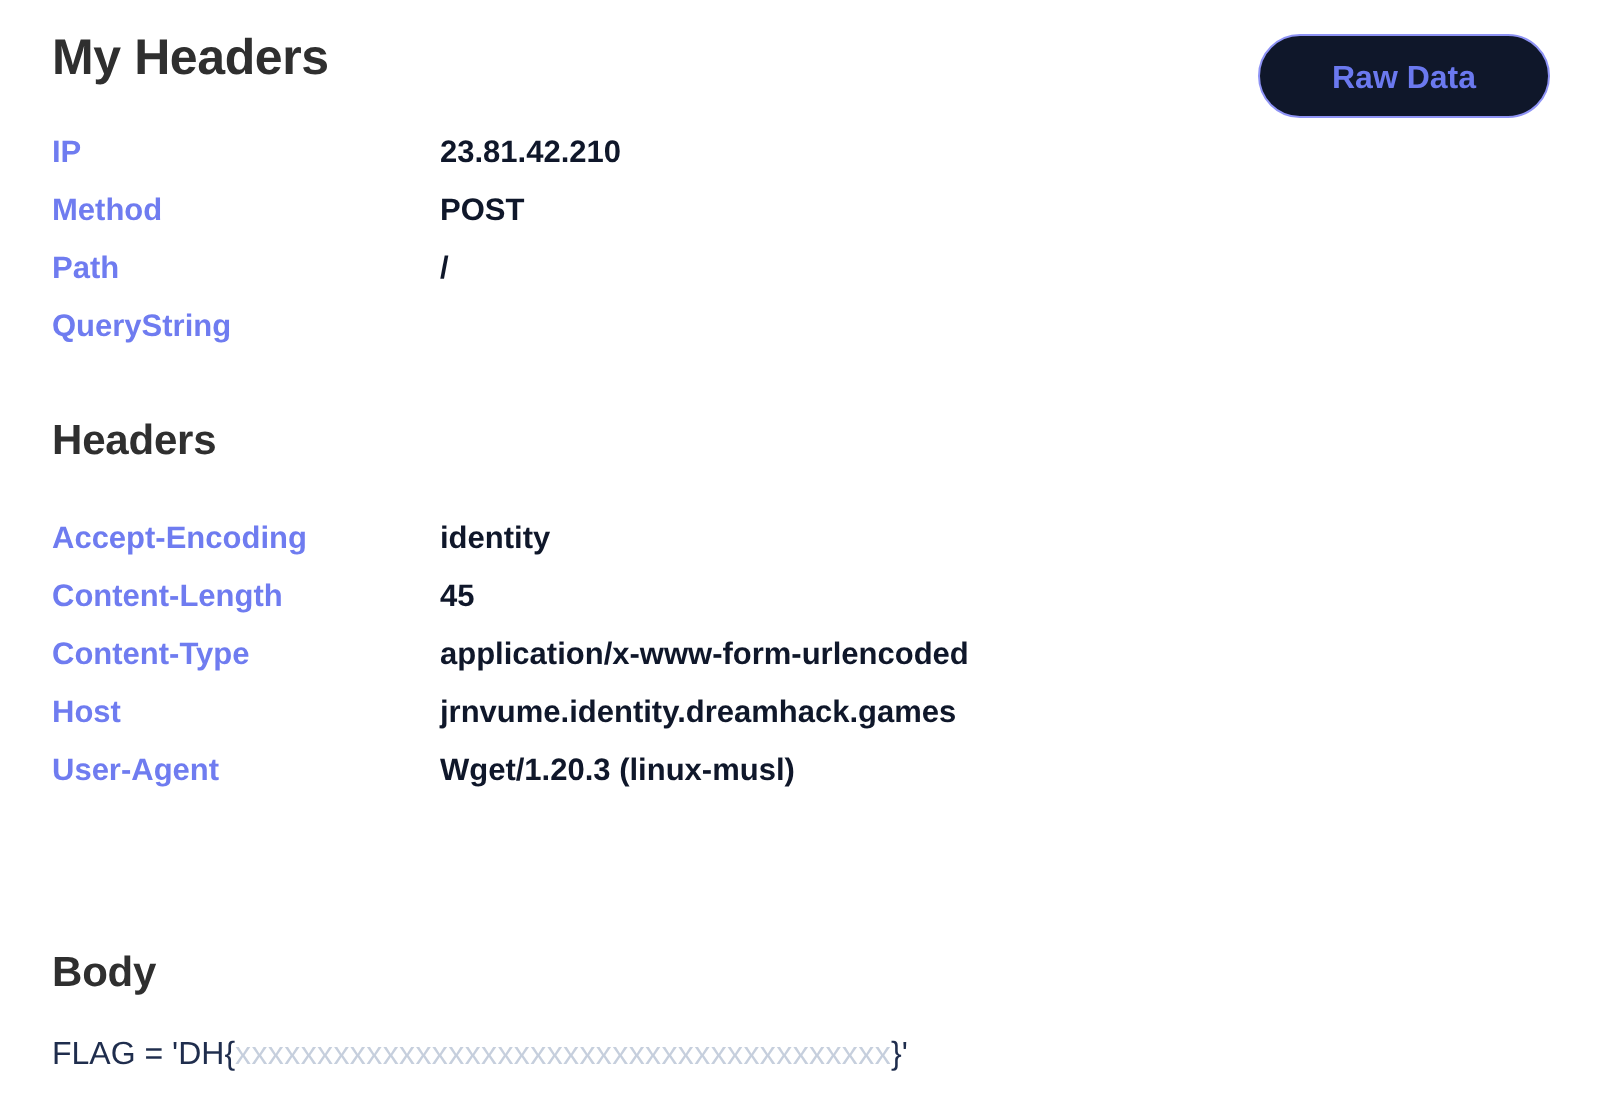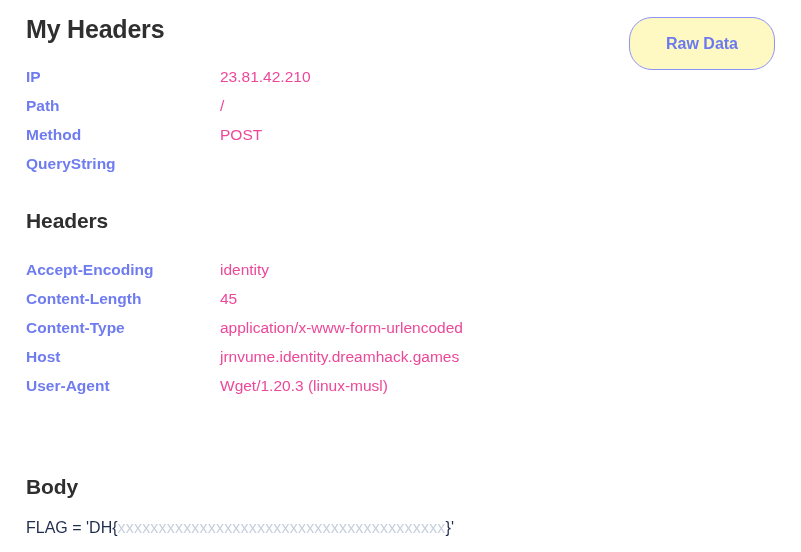--- a/index.html
+++ b/index.html
@@ -37,25 +37,25 @@
     color: #2f2f2f;
     letter-spacing: -0.2px;
     line-height: 1;
     white-space: nowrap;
   }
   .raw-data-button {
     position: absolute;
     right: 0;
     top: 17px;
     width: 146px;
-    height: 53px;
+    height: 42px;
     box-sizing: border-box;
     border: 1.4px solid #8e93f5;
     border-radius: 23px;
-    background: #fef9c3;
+    background: #0f172a;
     color: #6b79ef;
     font-size: 16px;
     font-weight: bold;
     line-height: 43px;
     text-align: center;
     cursor: pointer;
     padding: 0;
     font-family: "Liberation Sans", sans-serif;
     white-space: nowrap;
   }
@@ -75,22 +75,22 @@
     font-size: 15.5px;
     white-space: nowrap;
     overflow: visible;
   }
   .kv-key {
     width: 194px;
     color: #6f7cf0;
     font-weight: bold;
   }
   .kv-val {
-    color: #ec4899;
-    font-weight: normal;
+    color: #0f172a;
+    font-weight: bold;
   }
 
   
   .section-heading {
     font-size: 21px;
     font-weight: bold;
     color: #2f2f2f;
     line-height: 1;
     letter-spacing: -0.1px;
     white-space: nowrap;
@@ -141,26 +141,26 @@
   </div>
 
   <div class="section-request">
     <table class="kv-table">
       <tbody>
         <tr>
           <td class="kv-key">IP</td>
           <td class="kv-val">23.81.42.210</td>
         </tr>
         <tr>
+          <td class="kv-key">Method</td>
+          <td class="kv-val">POST</td>
+        </tr>
+        <tr>
           <td class="kv-key">Path</td>
           <td class="kv-val">/</td>
-        </tr>
-        <tr>
-          <td class="kv-key">Method</td>
-          <td class="kv-val">POST</td>
         </tr>
         <tr>
           <td class="kv-key">QueryString</td>
           <td class="kv-val"></td>
         </tr>
       </tbody>
     </table>
   </div>
 
   <div class="section-headers">

